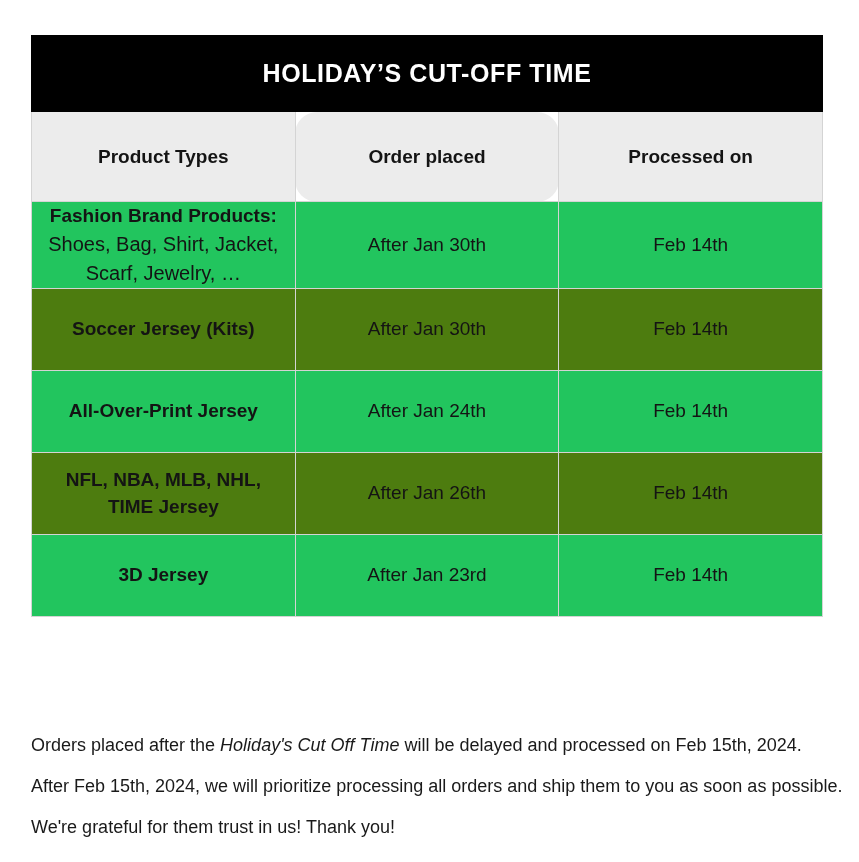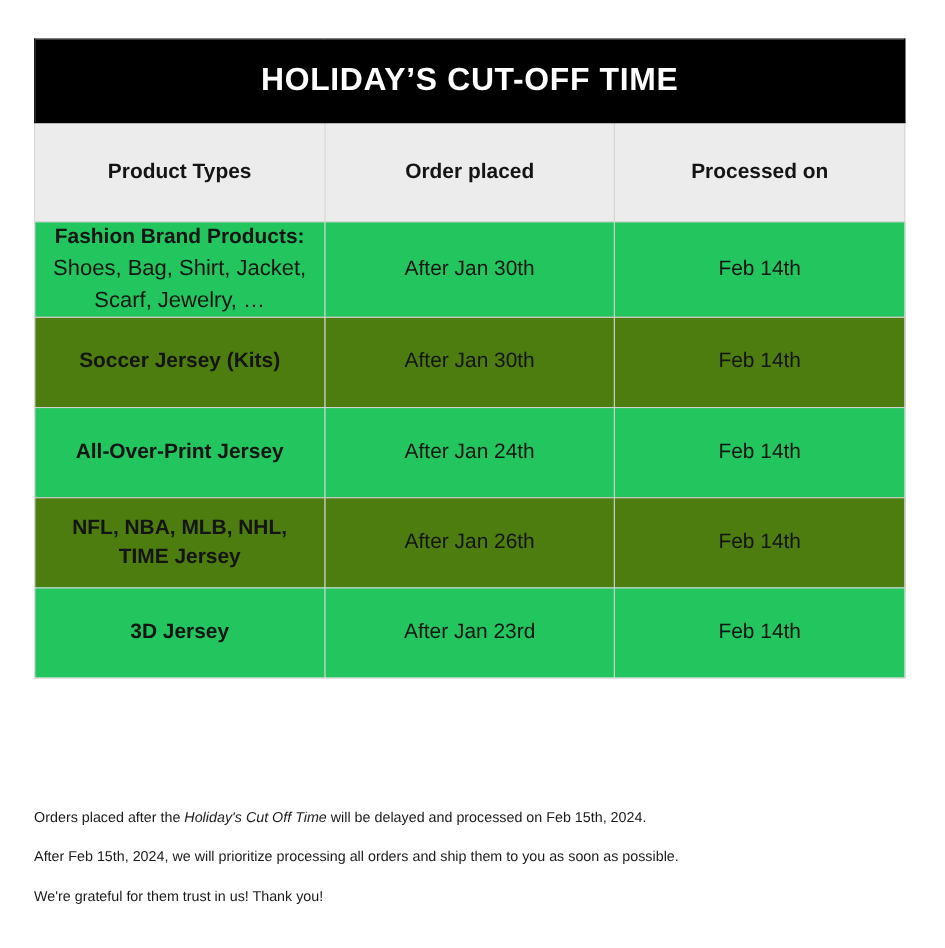--- a/index.html
+++ b/index.html
@@ -44,21 +44,21 @@
 
   
   .title-row td {
     background: #000000;
     border: 1px solid #000000;
     height: 75px;
     padding: 0 10px;
   }
   .title-text {
     color: #ffffff;
-    font-size: 29px;
+    font-size: 25px;
     font-weight: 700;
     letter-spacing: 0.6px;
   }
 
   
   .header-row td {
     background: #ececec;
     height: 65px;
     padding: 12px 10px;
     font-size: 19px;
@@ -90,32 +90,32 @@
     font-size: 20px;
     line-height: 1.45;
   }
   .date-cell {
     font-weight: 400;
     font-size: 19px;
   }
 
   
   .col-prod  { width: 441px; }
-  .col-order { width: 175px; }
+  .col-order { width: 175px; border-radius: 22px; }
   .col-proc  { width: 176px; }
 
   
   .notes {
     position: absolute;
     left: 31px;
     top: 736px;
     width: 810px;
   }
   .note-line {
-    font-size: 13px;
+    font-size: 18px;
     line-height: 1;
     color: #1a1a1a;
     margin-bottom: 23px;
     white-space: nowrap;
   }
   .note-line:last-child { margin-bottom: 0; }
   .note-em { font-style: italic; }
 </style>
 </head>
 <body>

